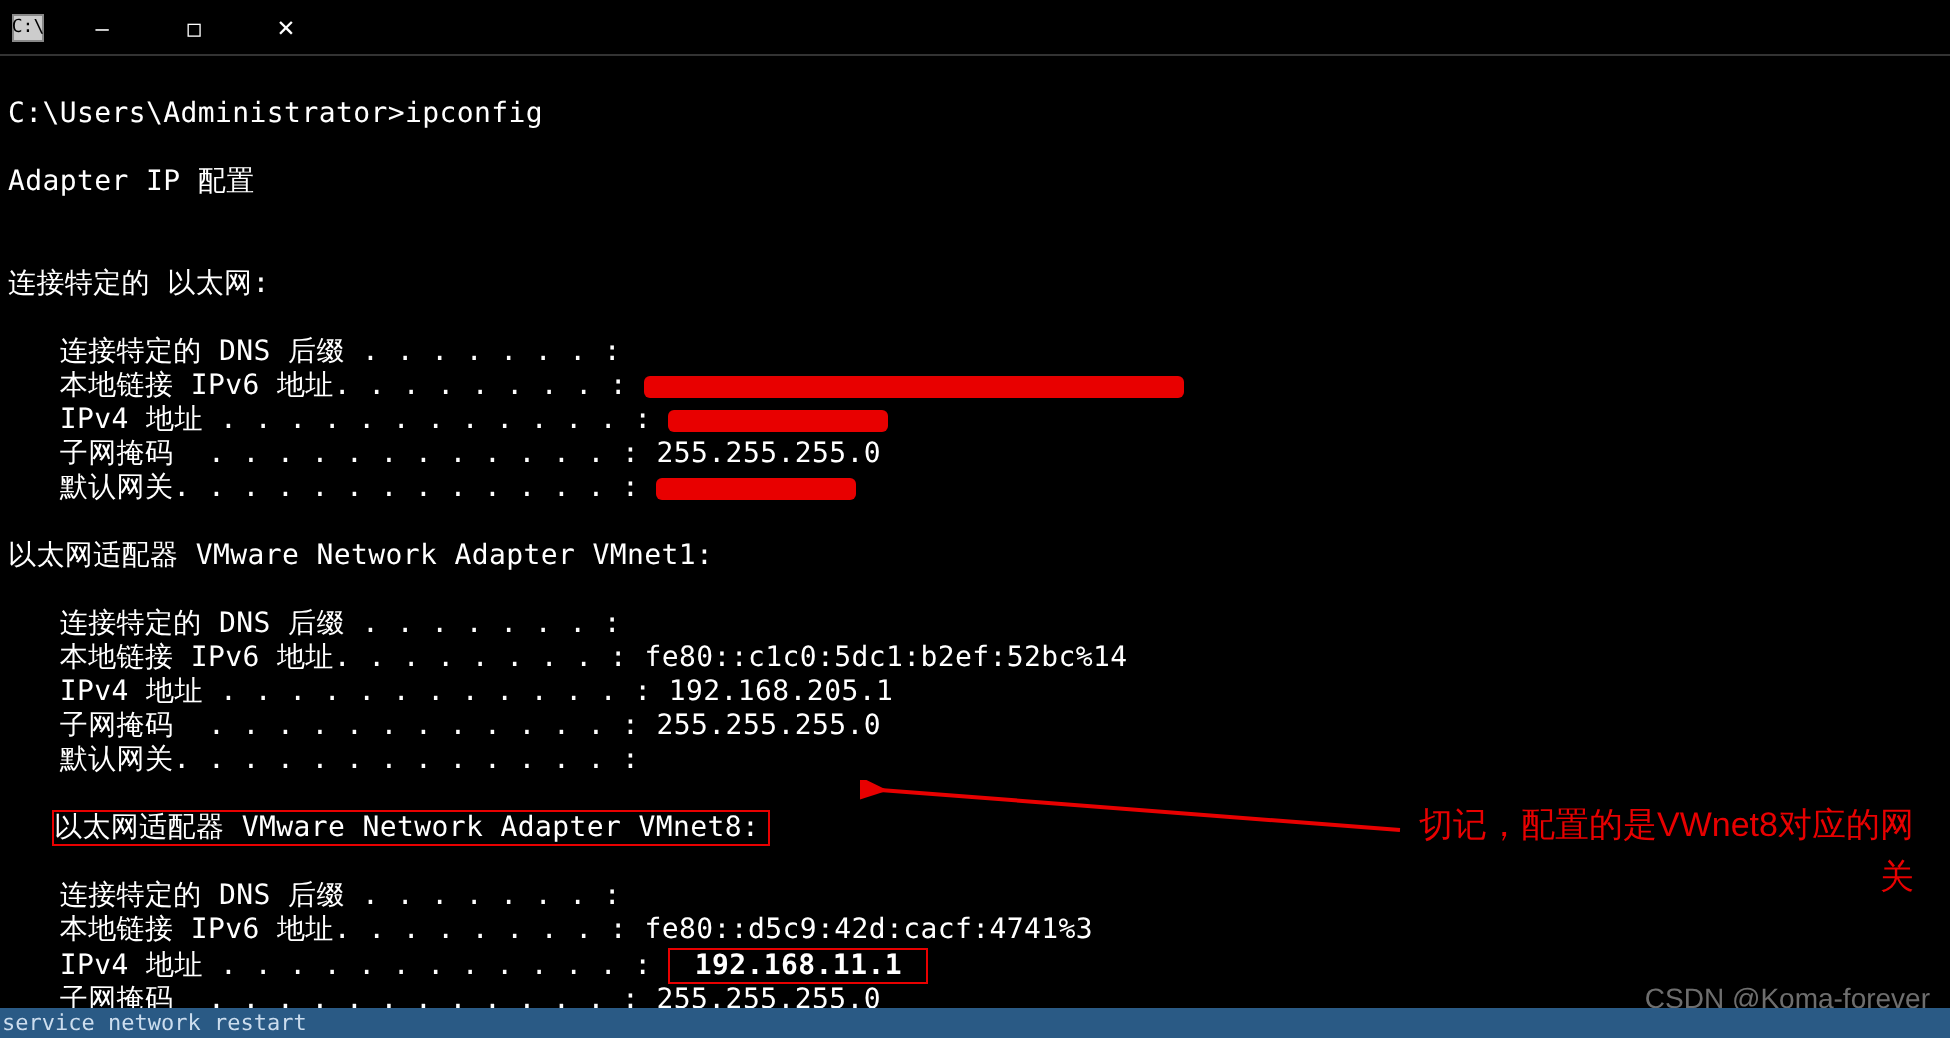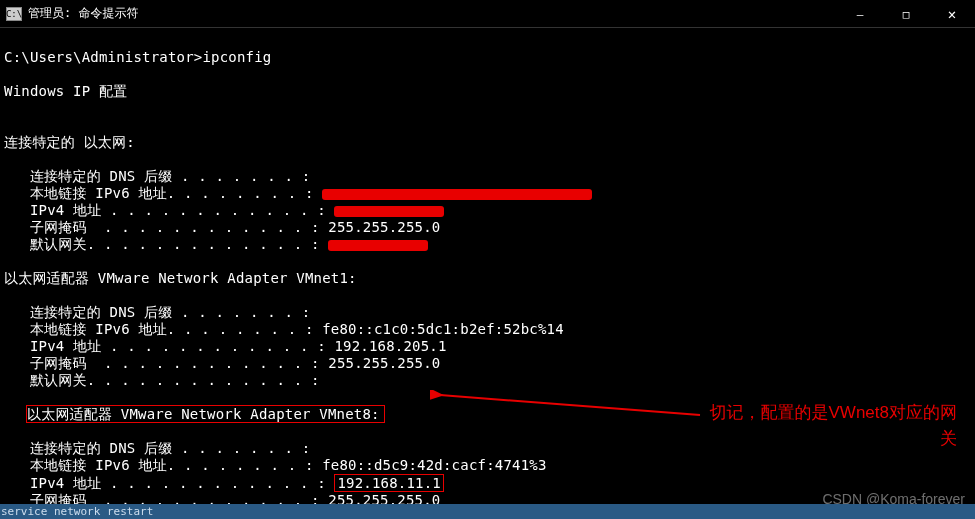--- a/index.html
+++ b/index.html
@@ -72,22 +72,23 @@
       height: 11px;
       vertical-align: middle;
       border-radius: 3px;
     }
     .redacted.w1 { width: 270px; }
     .redacted.w2 { width: 110px; }
     .redacted.w3 { width: 100px; }
     .red-box {
       border: 1.5px solid #e80000;
       display: inline-block;
-      padding: 0 2px;
+      padding: 0 12px;
       line-height: 16px;
+      font-weight: bold;
     }
     .red-box-header {
       border: 1.5px solid #e80000;
       padding: 0 4px 0 0;
       margin-left: 22px;
     }
     .annotation {
       position: absolute;
       right: 18px;
       top: 400px;
@@ -124,32 +125,31 @@
       font-family: monospace;
     }
   </style>
 </head>
 <body>
 
 <div class="titlebar">
   <div class="titlebar-icon">
       <span>C:\</span>
     </div>
-  <div class="titlebar-text">管理员: 命令提示符</div>
   <div class="window-controls">
     <div class="win-btn">—</div>
     <div class="win-btn">□</div>
     <div class="win-btn close">✕</div>
   </div>
 </div>
 
 <div class="terminal">
 <span>C:\Users\Administrator&gt;ipconfig</span>
 
-<span>Windows IP 配置</span>
+<span>Adapter IP 配置</span>
 
 
 <span>连接特定的 以太网:</span>
 
 <span>   连接特定的 DNS 后缀 . . . . . . . :</span>
 <span><span>   本地链接 IPv6 地址. . . . . . . . : </span><span class="redacted w1"></span></span>
 <span><span>   IPv4 地址 . . . . . . . . . . . . : </span><span class="redacted w2"></span></span>
 <span><span>   子网掩码  . . . . . . . . . . . . : </span><span>255.255.255.0</span></span>
 <span><span>   默认网关. . . . . . . . . . . . . : </span><span class="redacted w3"></span></span>
 

